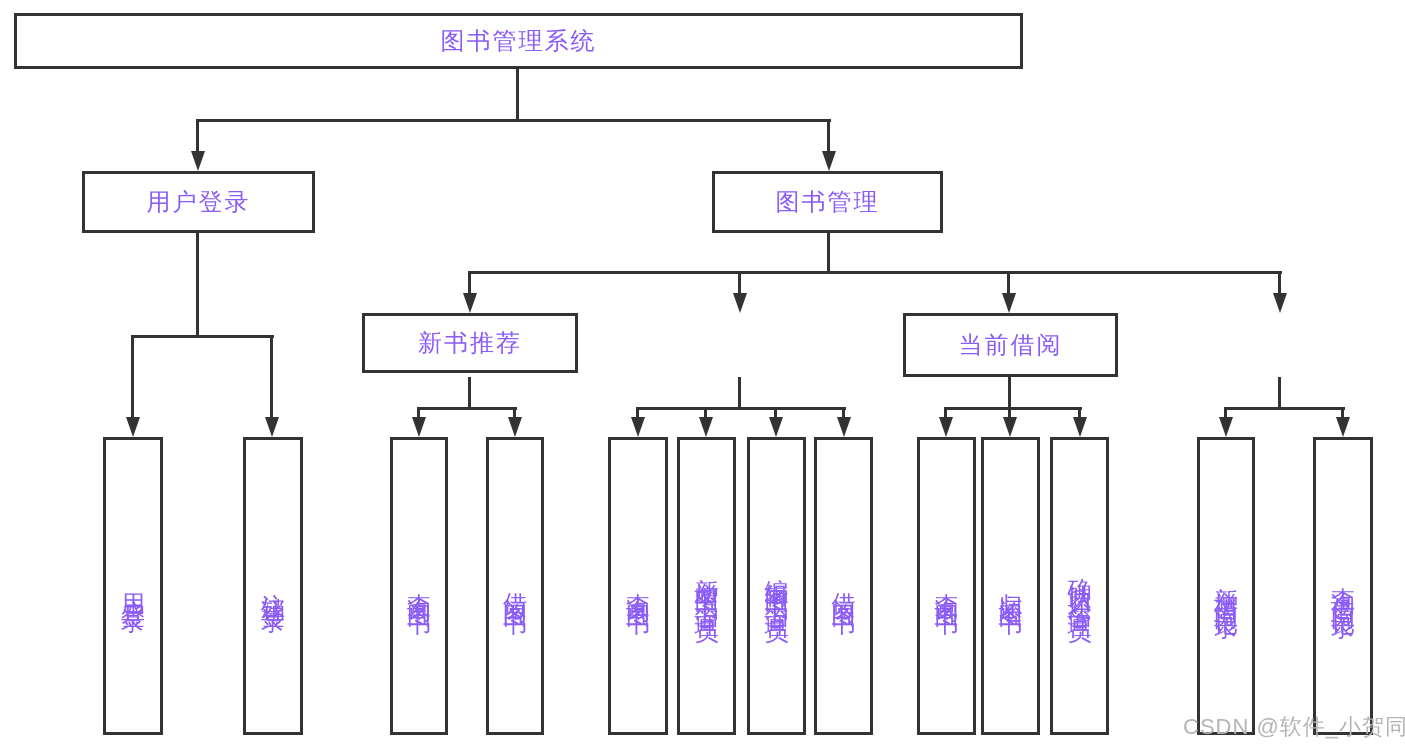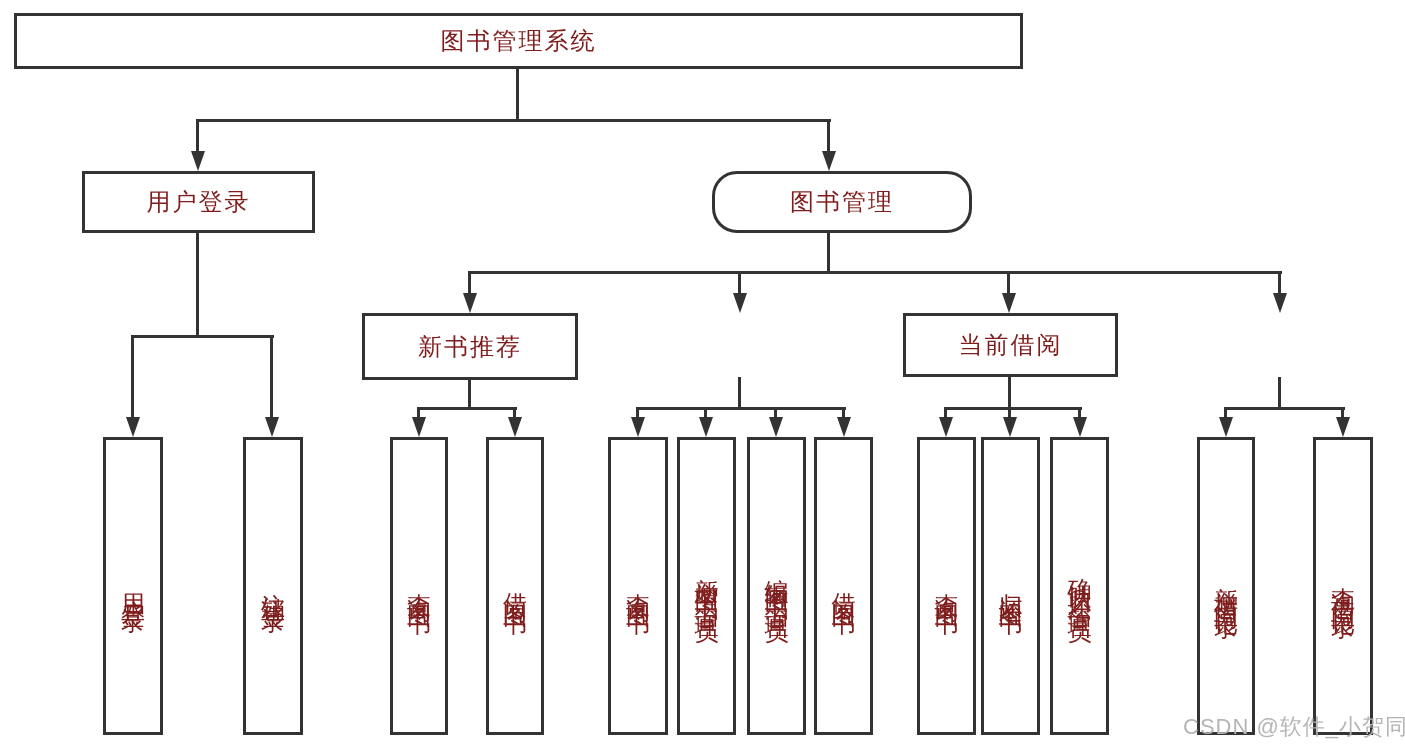--- a/index.html
+++ b/index.html
@@ -2,21 +2,21 @@
 <html lang="zh"><head>
 <meta charset="utf-8">
 <style>
   html,body{margin:0;padding:0;background:#ffffff;}
   #canvas{
     position:relative;width:1405px;height:747px;background:#ffffff;
     font-family:"Liberation Sans","DejaVu Sans",sans-serif;overflow:hidden;
   }
   .box{
     position:absolute;box-sizing:border-box;background:#ffffff;
-    border:3px solid #333333;color:#7f1d1d;
+    border:3px solid #333333;color:#8b5cf6;
     display:flex;align-items:center;justify-content:center;
   }
   .hbox{font-size:24px;letter-spacing:2px;}
   .vbox{
     font-size:24px;
     writing-mode:vertical-rl;text-orientation:mixed;
     letter-spacing:6px;line-height:1;
   }
   .line{position:absolute;background:#333333;}
   .arrow{
@@ -30,23 +30,23 @@
   }
 </style>
 </head>
 <body>
 
 <div id="canvas">
 
   <div class="box hbox" style="left:14px;top:13px;width:1009px;height:56px;">图书管理系统</div>
 
   <div class="box hbox" style="left:82px;top:171px;width:233px;height:62px;">用户登录</div>
-  <div class="box hbox" style="left:712px;top:171px;width:260px;height:62px;border-radius:25px;">图书管理</div>
+  <div class="box hbox" style="left:712px;top:171px;width:231px;height:62px;">图书管理</div>
 
-  <div class="box hbox" style="left:362px;top:313px;width:216px;height:67px;">新书推荐</div>
+  <div class="box hbox" style="left:362px;top:313px;width:216px;height:60px;">新书推荐</div>
   <div class="box hbox" style="left:903px;top:313px;width:215px;height:64px;text-align:right;">当前借阅</div>
 
   <div class="box vbox" style="left:103px;top:437px;width:60px;height:298px;">用户登录</div>
   <div class="box vbox" style="left:243px;top:437px;width:60px;height:298px;">注销登录</div>
 
   <div class="box vbox" style="left:390px;top:437px;width:58px;height:298px;">查询图书</div>
   <div class="box vbox" style="left:486px;top:437px;width:58px;height:298px;">借阅图书</div>
 
   <div class="box vbox" style="left:608px;top:437px;width:60px;height:298px;">查询图书</div>
   <div class="box vbox" style="left:677px;top:437px;width:59px;height:298px;">新增图书（管理员）</div>

